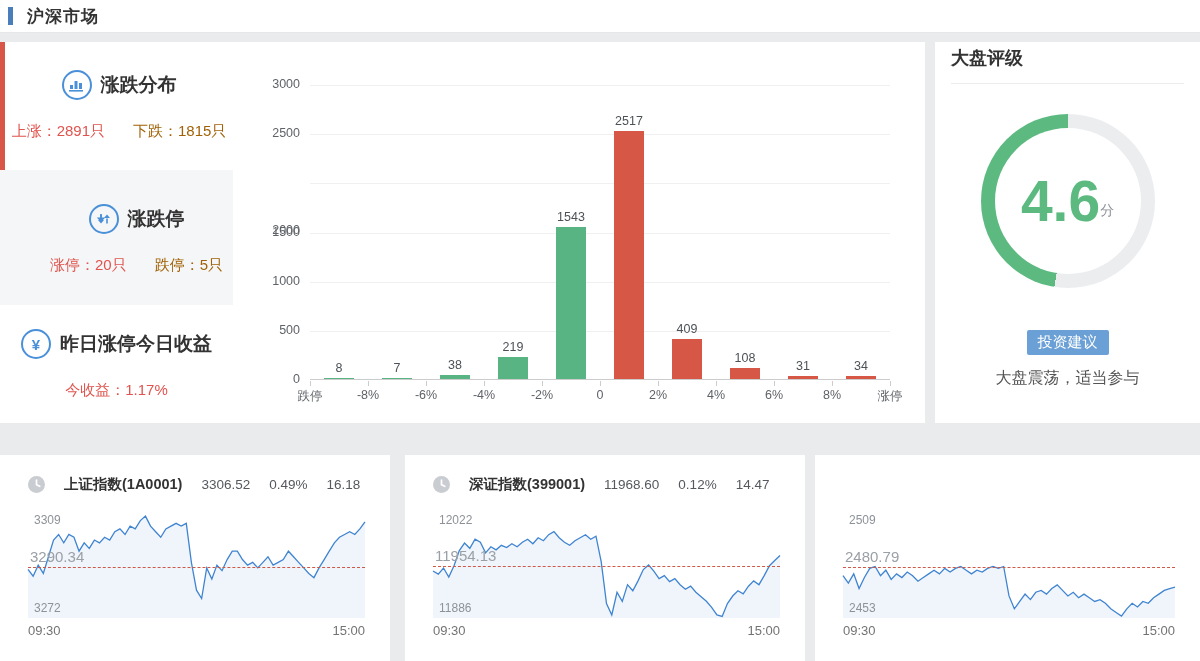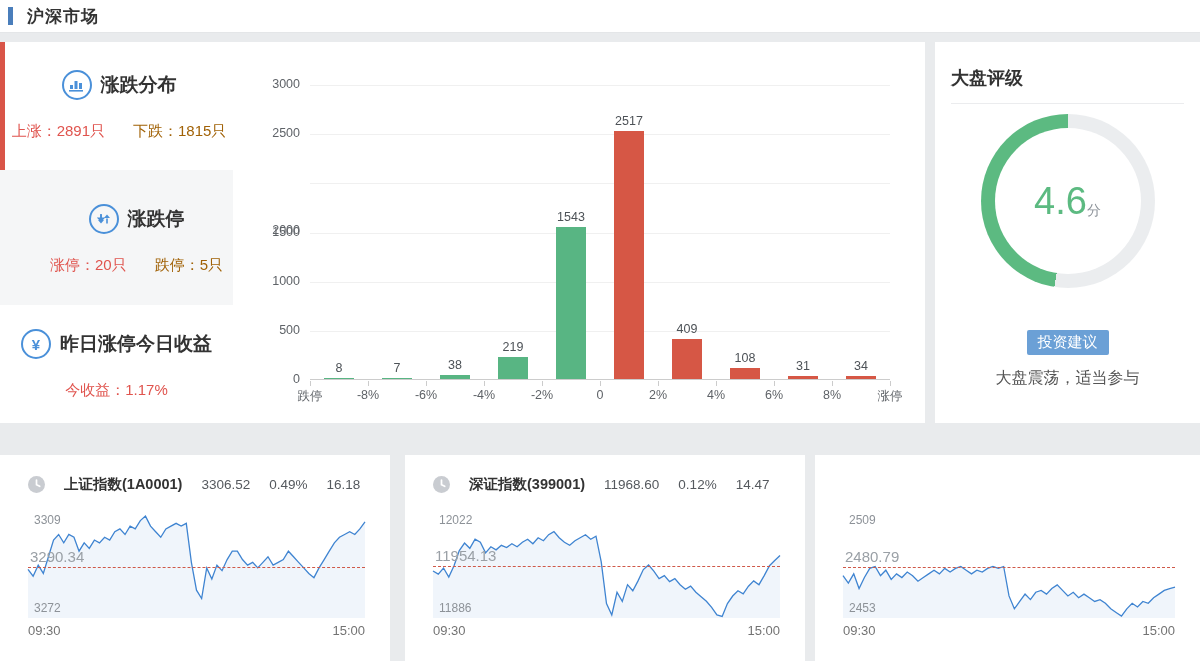--- a/index.html
+++ b/index.html
@@ -38,27 +38,27 @@
     border-bottom:1px solid #ccc; }
   .bc-grid { position:absolute; left:0; width:100%; height:1px; background:#f0f0f0; }
   .bc-ylabel { position:absolute; width:60px; text-align:right; font-size:12.5px; color:#5f6368; }
   .bc-bar { position:absolute; bottom:0; }
   .bc-val { position:absolute; text-align:center; font-size:12.5px; color:#4d5257; }
   .bc-xlabel { position:absolute; top:346px; transform:translateX(-50%); font-size:12.5px; color:#5f6368; white-space:nowrap; }
   .bc-tick { position:absolute; top:339px; width:1px; height:5px; background:#ccc; }
 
   
   .rating-card { position:absolute; left:935px; top:42px; width:265px; height:381px; background:#fff; }
-  .rating-title { font-size:18px; font-weight:600; color:#333; padding:24px 0 0 16px; }
+  .rating-title { font-size:18px; font-weight:600; color:#333; padding:4px 0 0 16px; }
   .rating-divider { height:1px; background:#ebecee; margin:13px 16px 0 16px; }
   .gauge-wrap { position:absolute; left:50%; top:72px; transform:translateX(-50%); width:174px; height:174px; }
   .gauge { width:174px; height:174px; border-radius:50%; }
   .gauge-hole { position:absolute; left:14px; top:14px; width:146px; height:146px; border-radius:50%;
     background:#fff; display:flex; align-items:center; justify-content:center; }
-  .gauge-score { font-size:38px; font-weight:normal; color:#5cba81; line-height:1; }
+  .gauge-score { font-size:57px; font-weight:bold; color:#5cba81; line-height:1; }
   .gauge-unit { font-size:14px; color:#8a9097; margin-top:20px; }
   .advice-btn { position:absolute; left:50%; top:288px; transform:translateX(-50%);
     background:#6ba0d6; color:#fff; font-size:15px; padding:3px 11px; border:none; border-radius:2px;
     cursor:pointer; white-space:nowrap; font-family:inherit; }
   .advice-text { position:absolute; left:0; width:100%; top:326px; text-align:center; font-size:16px; color:#555; }
 
   
   .index-card { position:absolute; top:455px; height:206px; background:#fff; }
   .index-card.c1 { left:0; width:390px; }
   .index-card.c2 { left:405px; width:400px; }

